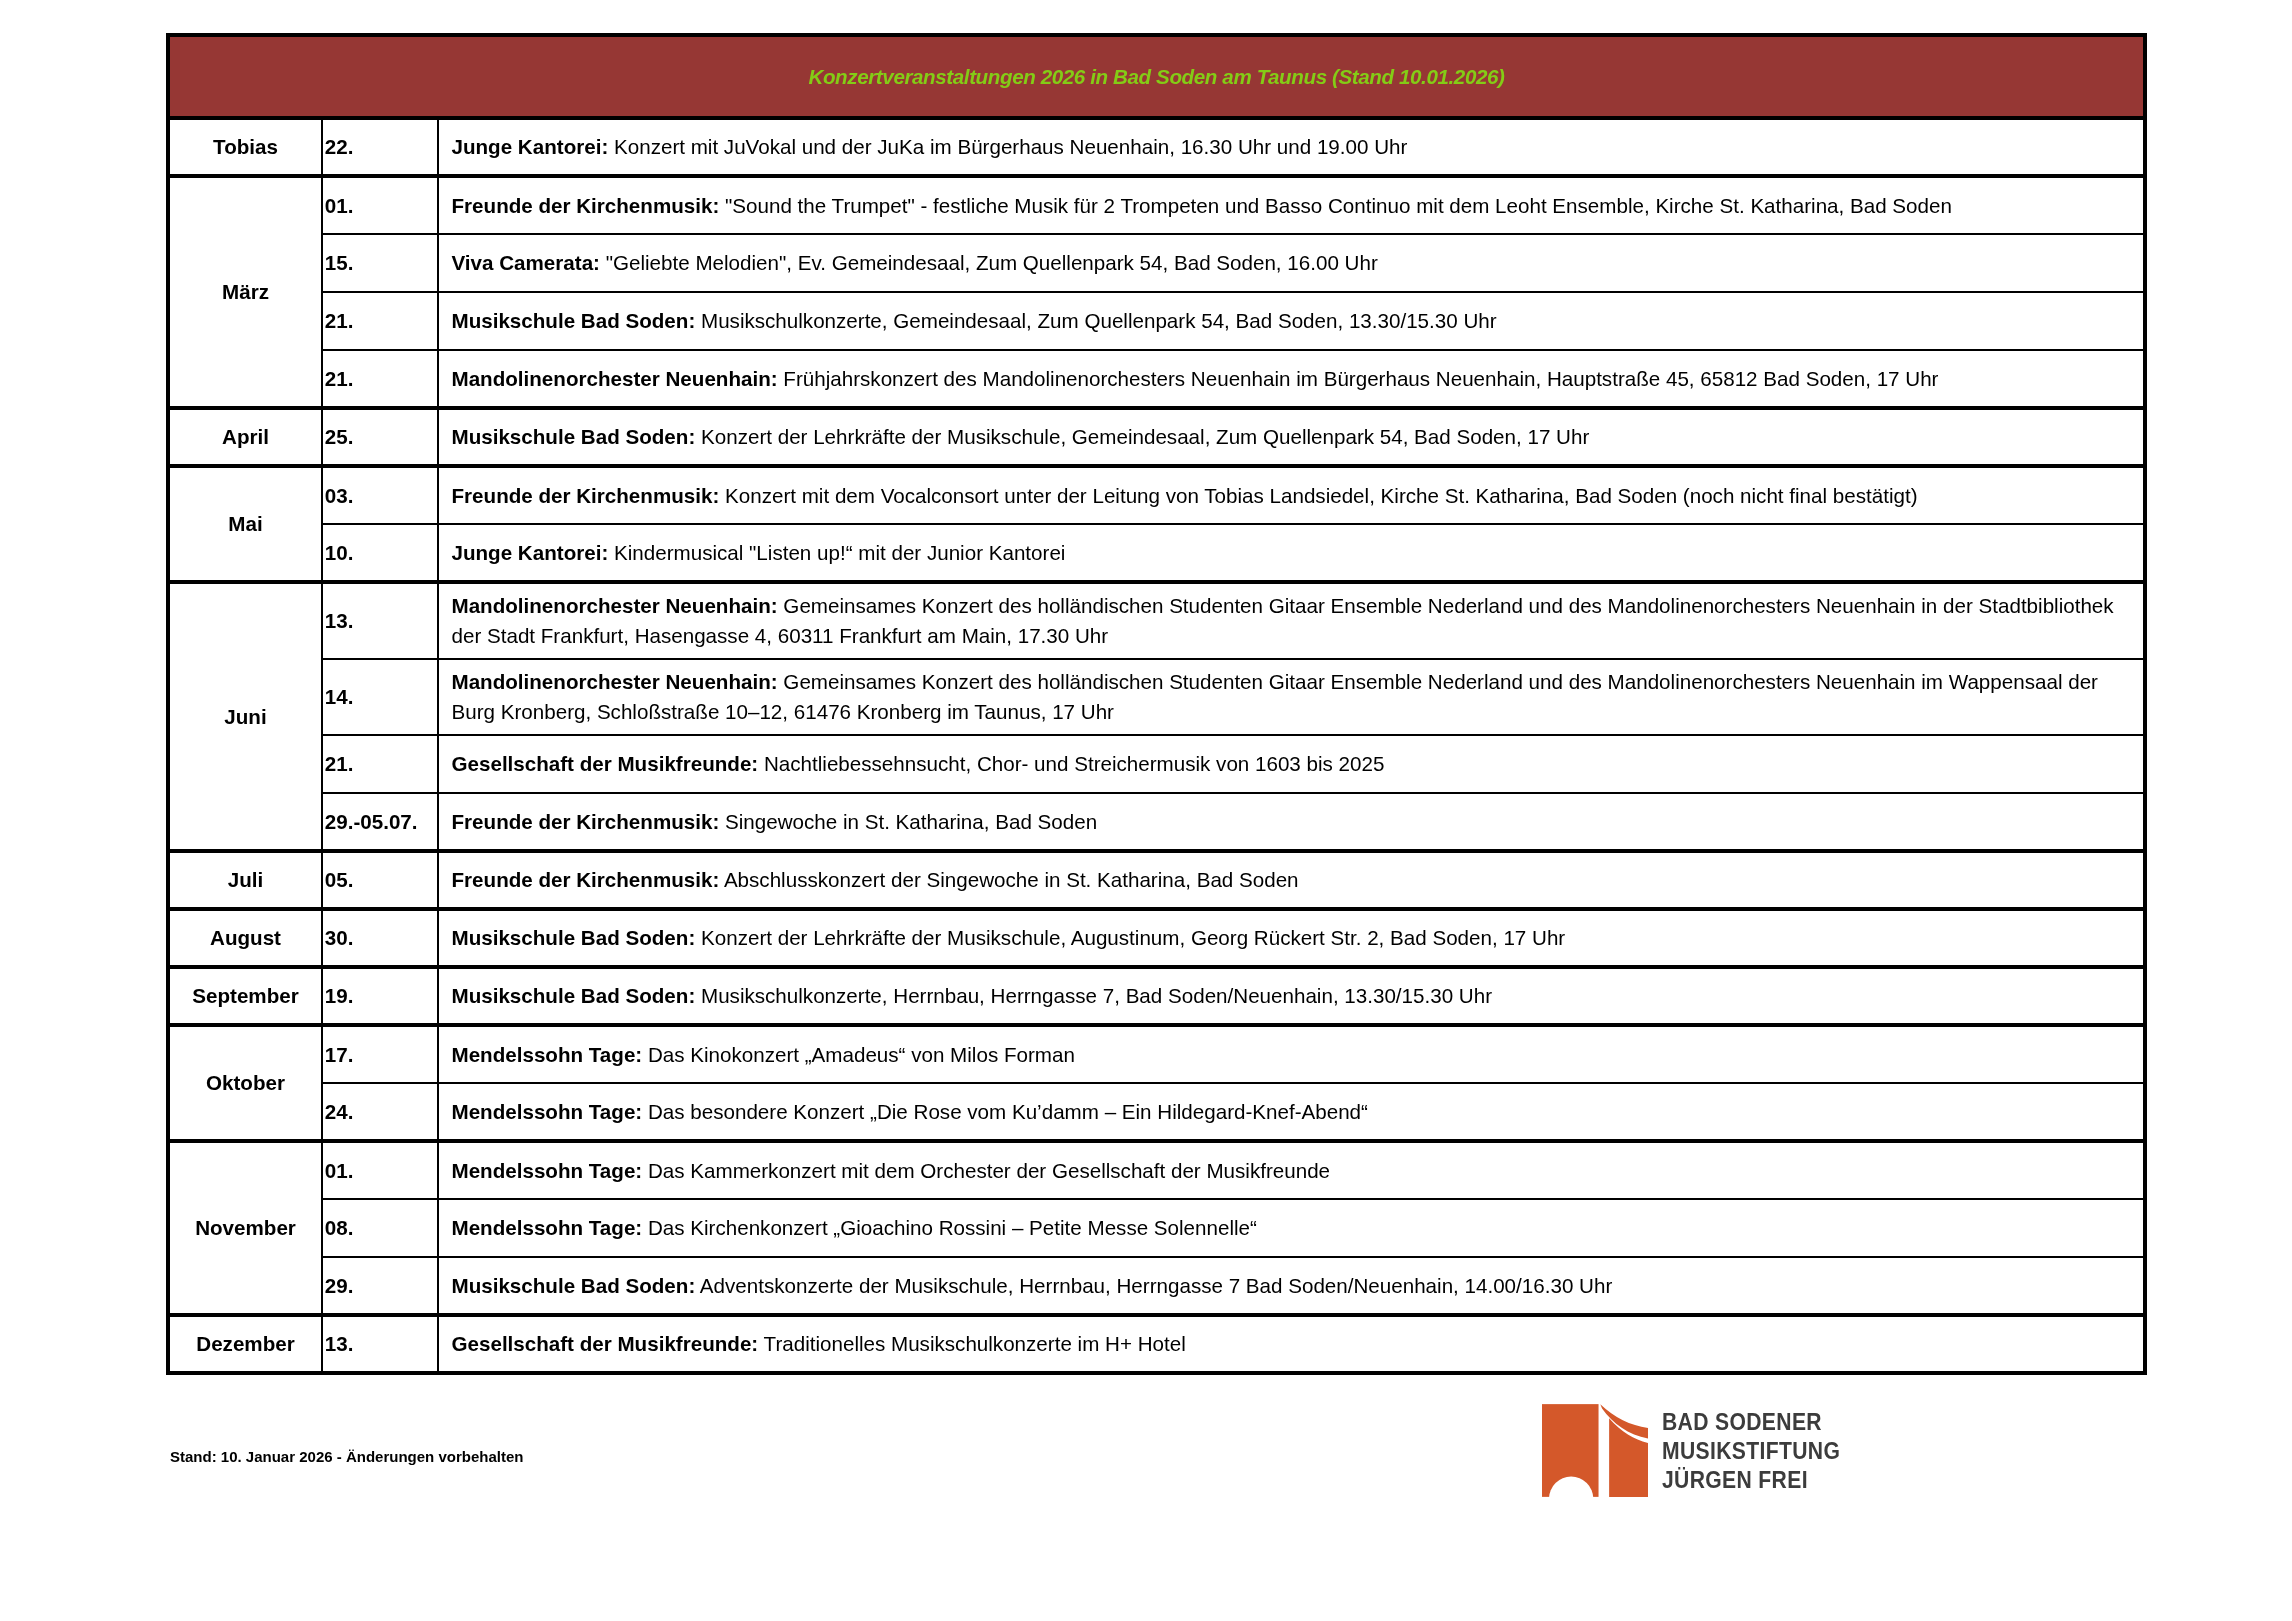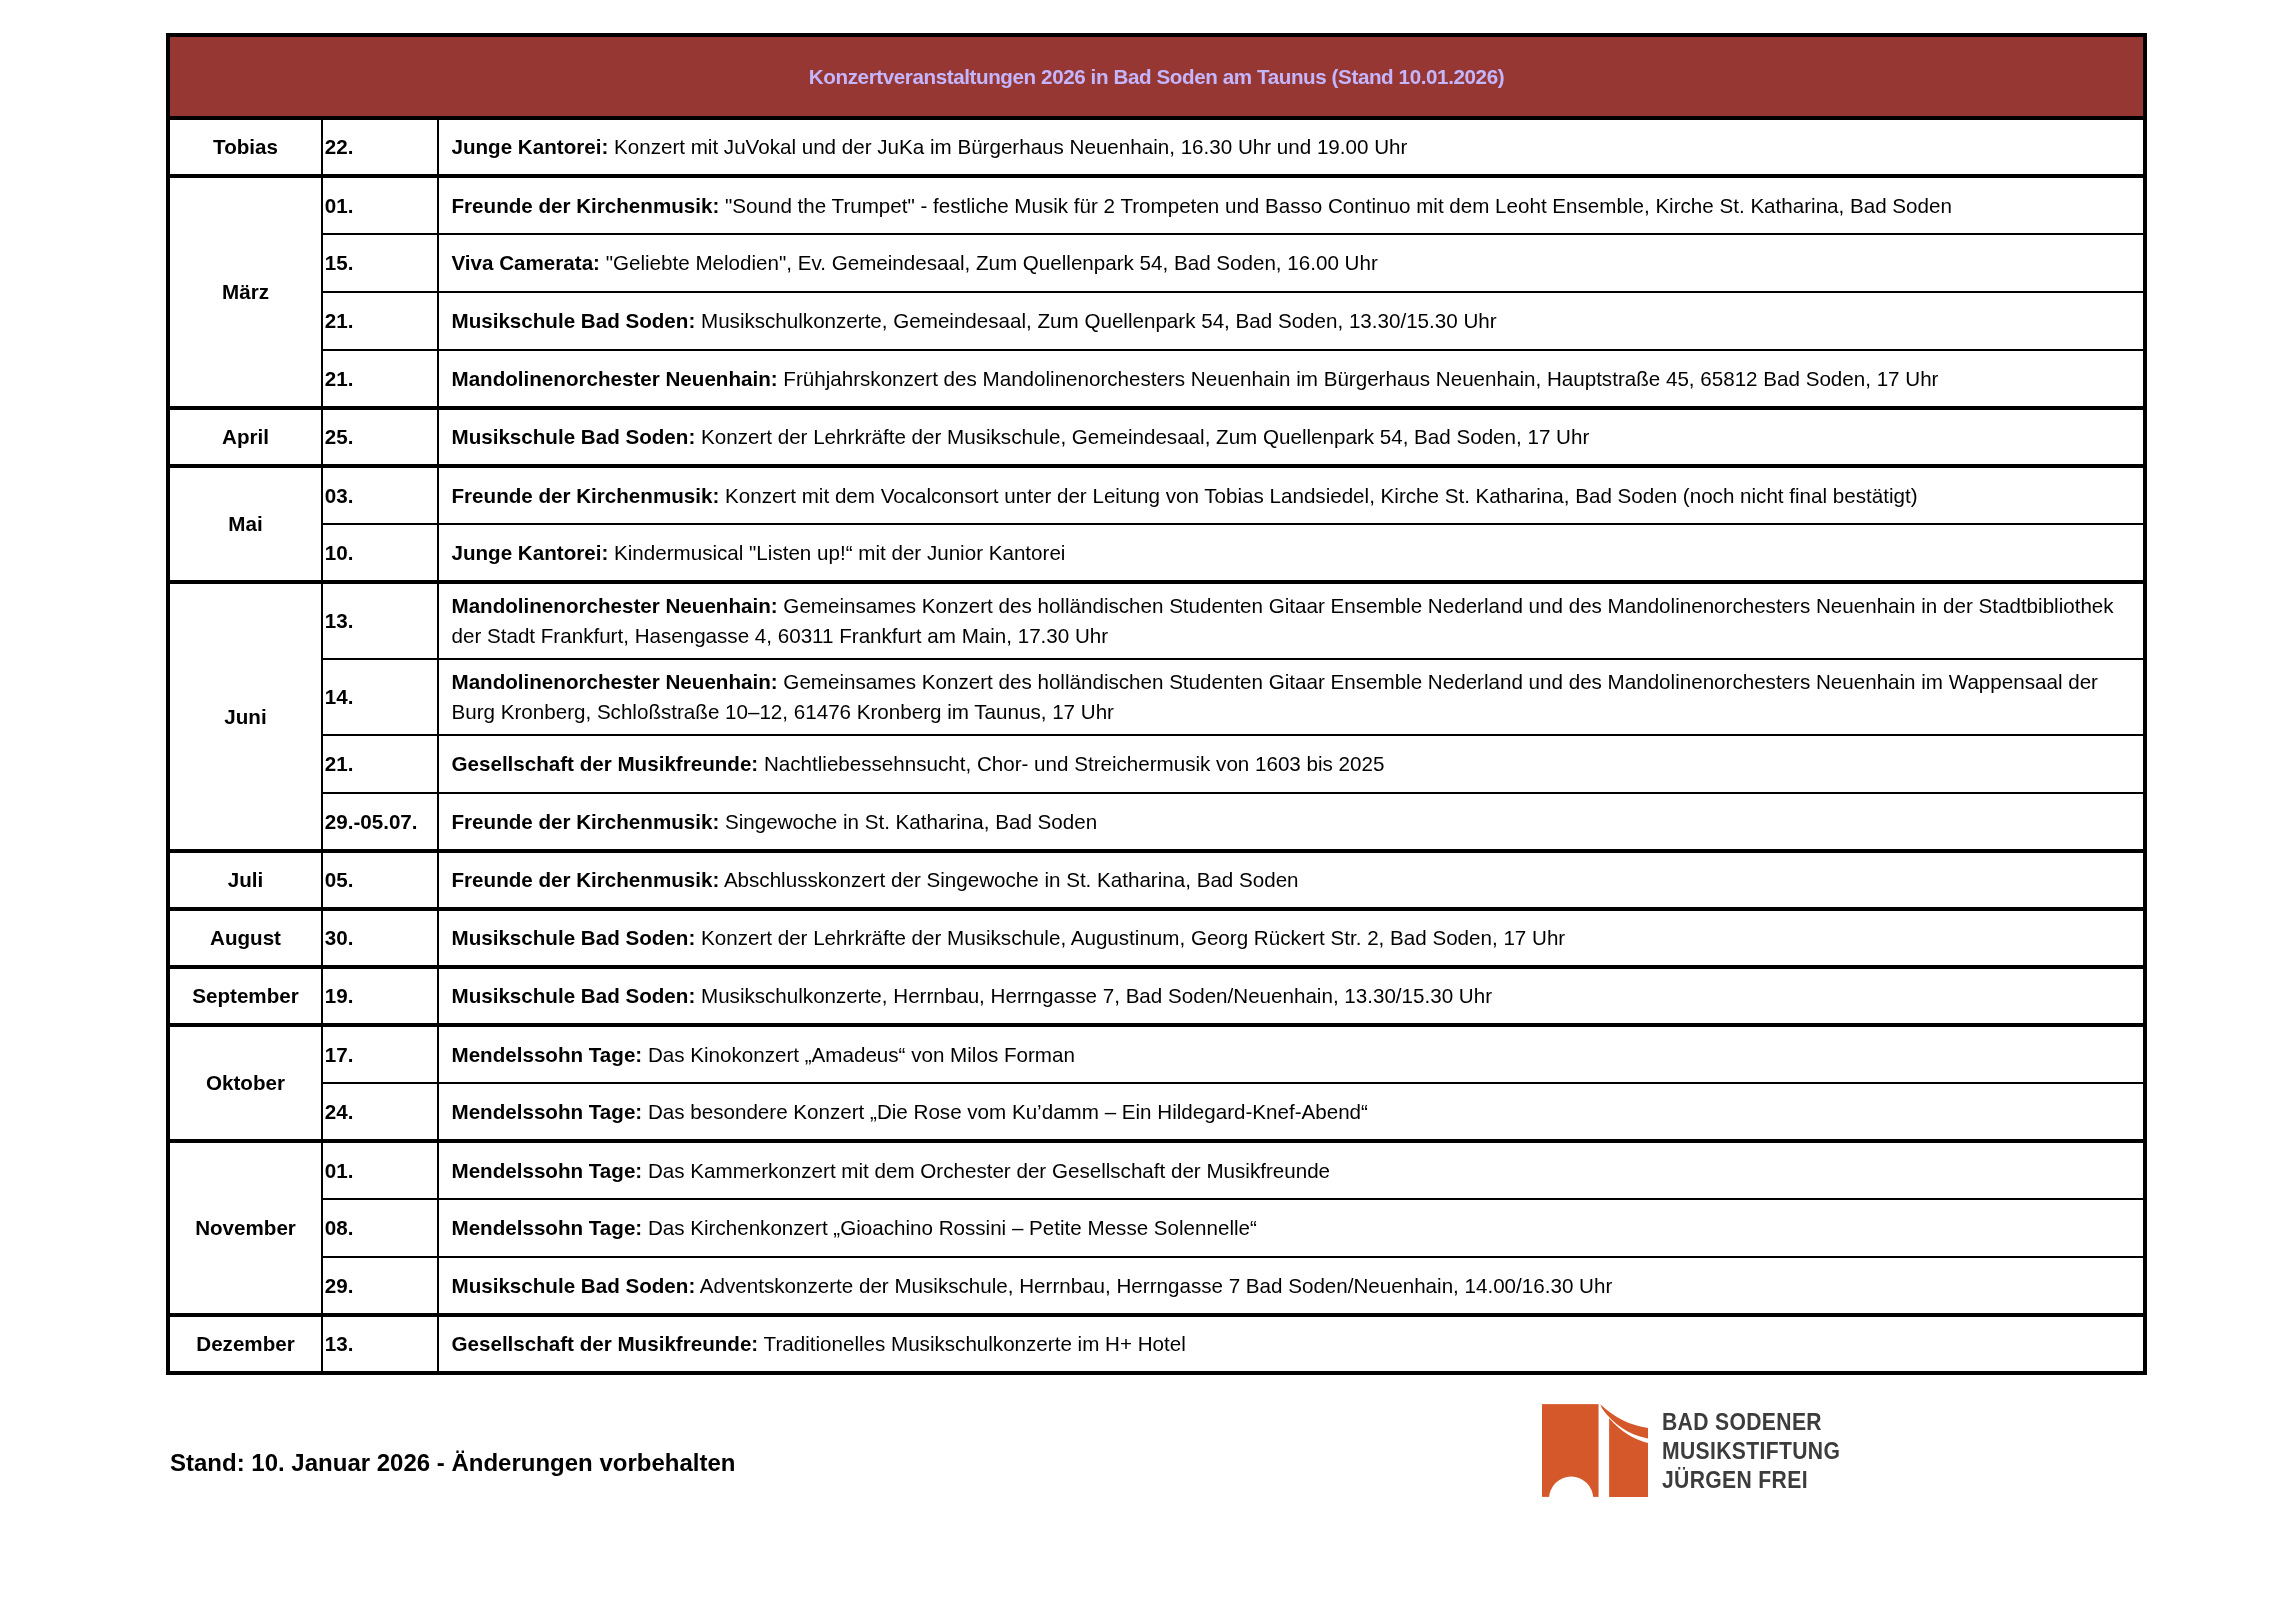--- a/index.html
+++ b/index.html
@@ -59,21 +59,21 @@
     text-align: left;
     padding: 7.2px 14.3px 7.2px 12.5px;
   }
   td.desc .org { font-weight: bold; }
 
   
   .footer-notes {
     position: absolute;
     left: 170px;
     top: 1447px;
-    font-size: 24px;
+    font-size: 15px;
     font-weight: bold;
     color: #000;
   }
   .footer-notes div { margin-bottom: 9px; line-height: 1.35; }
   .footer-notes a {
     color: inherit;
     text-decoration: underline;
     text-underline-offset: 2.7px;
   }
 
@@ -103,21 +103,21 @@
 <div class="page">
 
   <table class="concert">
     <colgroup>
       <col style="width:154px">
       <col style="width:116px">
       <col>
     </colgroup>
     <tbody>
       <tr>
-        <td class="title-cell" colspan="3" style="background: rgb(150, 55, 52); color: #c4b5fd;">Konzertveranstaltungen 2026 in Bad Soden am Taunus (Stand 10.01.2026)</td>
+        <td class="title-cell" colspan="3" style="background: rgb(150, 55, 52); color: #84cc16; font-style: italic;">Konzertveranstaltungen 2026 in Bad Soden am Taunus (Stand 10.01.2026)</td>
       </tr>
     <tr class="event-row month-start">
           <td class="month" rowspan="1">Tobias</td>
           <td class="date">22.</td>
           <td class="desc"><span class="org">Junge Kantorei:</span> <span>Konzert mit JuVokal und der JuKa im Bürgerhaus Neuenhain, 16.30 Uhr und 19.00 Uhr</span></td>
         </tr>
         <tr class="event-row month-start">
           <td class="month" rowspan="4">März</td>
           <td class="date">01.</td>
           <td class="desc"><span class="org">Freunde der Kirchenmusik:</span> <span>"Sound the Trumpet" - festliche Musik für 2 Trompeten und Basso Continuo mit dem Leoht Ensemble, Kirche St. Katharina, Bad Soden</span></td>

